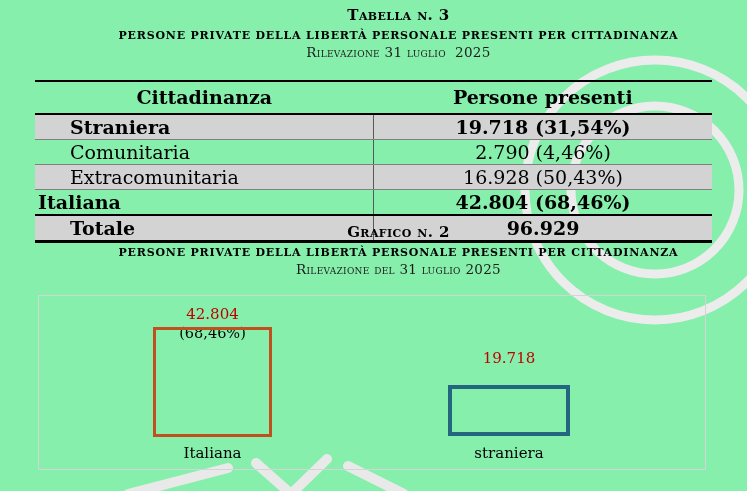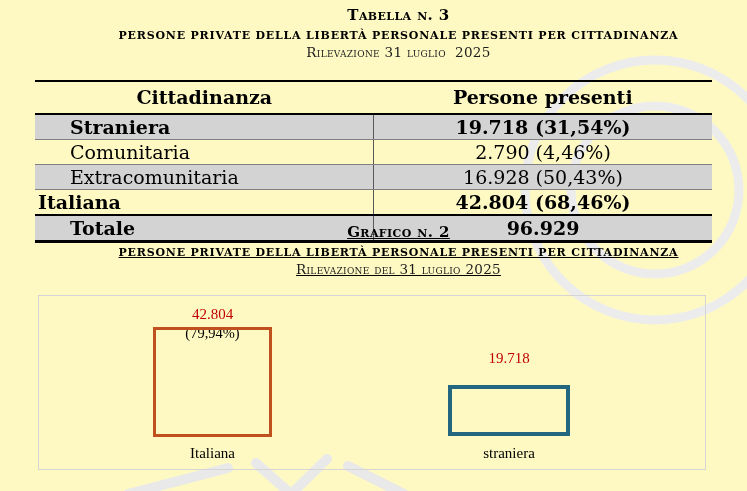--- a/index.html
+++ b/index.html
@@ -1,27 +1,27 @@
 <!DOCTYPE html>
 <html style="--value-red: #c00000; --bar-italiana: #c0511e; --bar-straniera: #226680; --row-shade: #d3d3d3; --table-line: #808080; --chart-frame: #d5d5d5; --watermark: #ebebeb;"><head>
 <meta charset="utf-8">
 <style>
   html,body{margin:0;padding:0;background:#fff;}
   .page{
     position:relative;width:747px;height:491px;overflow:hidden;
-    background:#fef9c3;color:#000;
+    background:#86efac;color:#000;
     font-family:"DejaVu Serif","Liberation Serif",serif;
   }
   .wm{position:absolute;inset:0;z-index:0;pointer-events:none;}
   .layer{position:relative;z-index:1;}
 
   
   .hdr{position:absolute;left:50px;width:697px;text-align:center;}
   .hdr-1{top:6px;}
-  .hdr-2{top:223px;text-decoration:underline;}
+  .hdr-2{top:223px;}
   .doc-title{
     font-size:15px;font-weight:bold;font-variant:small-caps;
     letter-spacing:.4px;line-height:19px;
   }
   .doc-sub{
     font-size:11px;font-weight:bold;letter-spacing:.8px;
     line-height:15px;margin-top:3px;
   }
   .doc-survey{
     font-size:13.5px;font-variant:small-caps;letter-spacing:.3px;
@@ -43,21 +43,21 @@
   .tbl td.lbl{padding-left:35px;}
   .tbl tr.row-straniera td{font-weight:bold;}
   .tbl tr.row-italiana td{font-weight:bold;border-bottom:2px solid #000;}
   .tbl tr.row-italiana td.lbl{padding-left:3px;}
   .tbl tr.row-totale td{font-weight:bold;border-bottom:3px solid #000;}
   .tbl tr.row-totale td.lbl{padding-right:9px;}
 
   
   .chart{
     position:absolute;top:295px;left:38px;width:668px;height:175px;z-index:1;
-    border:1px solid var(--chart-frame,#d5d5d5);box-sizing:border-box;font-family:Liberation Serif, serif;
+    border:1px solid var(--chart-frame,#d5d5d5);box-sizing:border-box;
   }
   .cgroup{position:absolute;top:0;bottom:0;}
   .cgroup.g1{left:76px;width:195px;}
   .cgroup.g2{left:372px;width:196px;}
   .cgroup .txt{position:absolute;left:0;width:100%;text-align:center;line-height:17px;}
   .val-label{font-size:15px;color:var(--value-red,#c00000);}
   .pct-label{font-size:14.5px;color:#000;}
   .g1 .val-label{top:10px;}
   .g1 .pct-label{top:29px;}
   .g2 .val-label{top:54px;}
@@ -127,21 +127,21 @@
   <div class="hdr hdr-2 layer">
     <div class="doc-title">Grafico n. 2</div>
     <div class="doc-sub">PERSONE PRIVATE DELLA LIBERTÀ PERSONALE PRESENTI PER CITTADINANZA</div>
     <div class="doc-survey">Rilevazione del 31 luglio 2025</div>
   </div>
 
   <div class="chart">
 
     <div class="cgroup g1">
       <div class="txt val-label">42.804</div>
-      <div class="txt pct-label">(79,94%)</div>
+      <div class="txt pct-label">(68,46%)</div>
       <div class="bar" style="height: 110px; border-color: rgb(192, 81, 30);"></div>
       <div class="txt cat-label">Italiana</div>
     </div>
 
     <div class="cgroup g2">
       <div class="txt val-label">19.718</div>
       <div class="bar" style="height: 51px; border-color: rgb(34, 102, 128);"></div>
       <div class="txt cat-label">straniera</div>
     </div>
 

